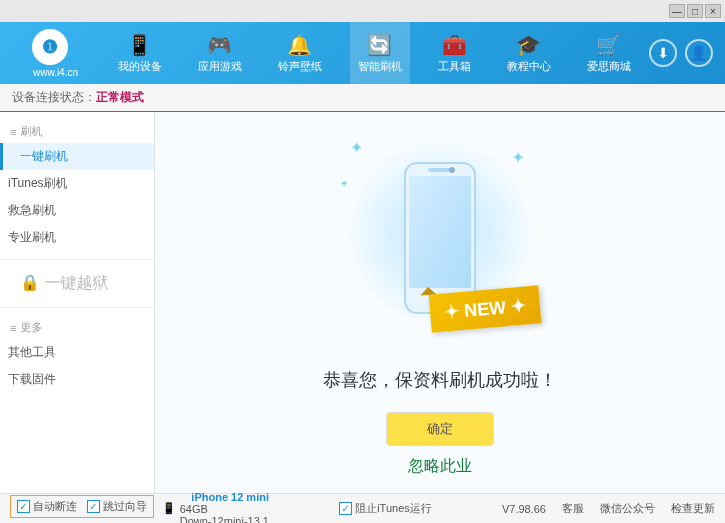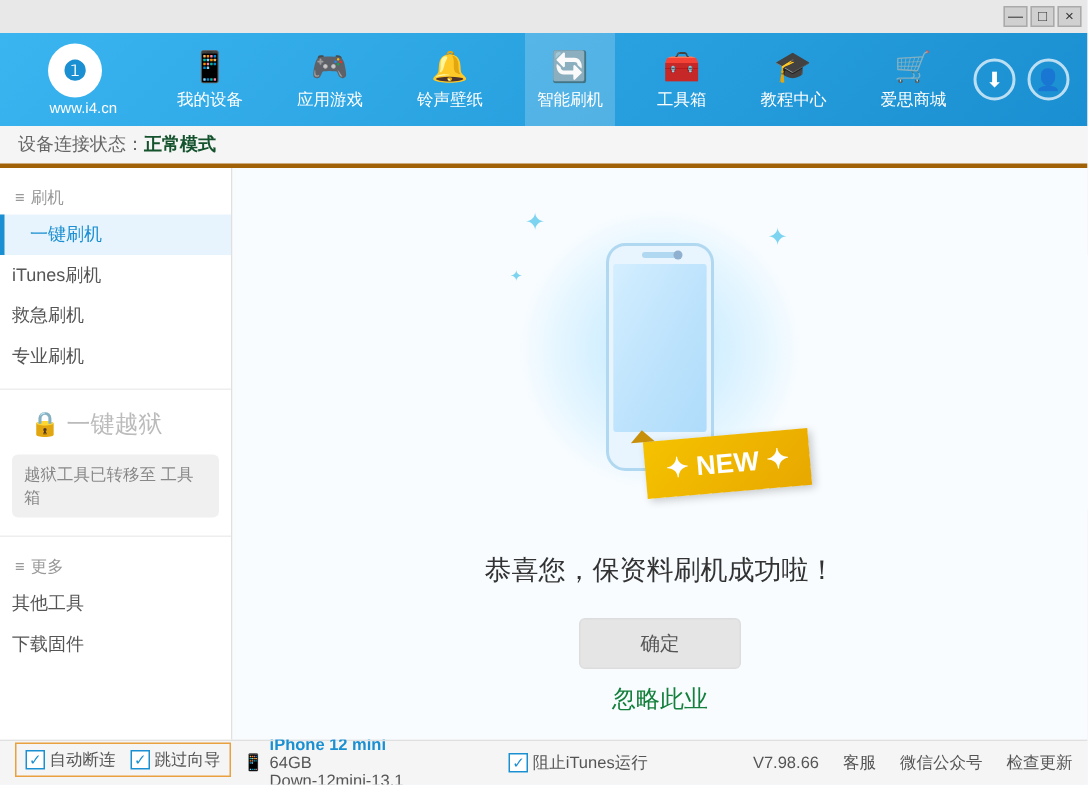--- a/index.html
+++ b/index.html
@@ -65,27 +65,27 @@
       border-radius: 50%;
       border: 2px solid rgba(255,255,255,0.7);
       display: flex; align-items: center; justify-content: center;
       color: #fff; cursor: pointer; font-size: 14px;
     }
 
     
     .status-bar {
       height: 28px;
       background: #f5f5f5;
-      border-bottom: 3px solid #a16207;
+      border-bottom: 1px solid #a16207;
       display: flex; align-items: center;
       padding: 0 12px;
       font-size: 12px; color: #666;
     }
     .status-bar .status-normal {
-      color: #14532d; font-weight: bold;
+      color: #be185d; font-weight: bold;
     }
 
     
     .main {
       display: flex;
       height: calc(523px - 22px - 62px - 28px - 30px);
     }
 
     
     .sidebar {
@@ -182,21 +182,21 @@
       color: #7dd4f0;
       font-size: 16px;
       z-index: 3;
     }
 
     .success-text {
       font-size: 18px; color: #333;
       margin-bottom: 20px;
     }
     .confirm-btn {
-      background: #e5e5e5;
+      background: #fde047;
       border: 1px solid #ddd;
       border-radius: 4px;
       padding: 7px 40px;
       font-size: 13px; color: #555;
       cursor: pointer;
       margin-bottom: 10px;
     }
     .ignore-link {
       color: #15803d; font-size: 16px; cursor: pointer;
       text-decoration: none;
@@ -236,21 +236,21 @@
       display: flex; align-items: center; gap: 3px; cursor: pointer;
     }
     .checkbox-box {
       width: 13px; height: 13px;
       border: 1px solid #1a8fd1;
       background: #fff;
       display: flex; align-items: center; justify-content: center;
       color: #1a8fd1; font-size: 10px;
     }
     .device-name {
-      color: #1a8fd1; font-weight: bold;
+      color: #1a8fd1; font-weight: bold; text-align: right;
     }
   </style>
 </head>
 <body>
 
 <div class="title-bar">
   <div class="title-bar-btn">—</div>
   <div class="title-bar-btn">□</div>
   <div class="title-bar-btn">×</div>
 </div>
@@ -320,24 +320,20 @@
       </div>
       <div class="sidebar-item">
         <span>专业刷机</span>
       </div>
     </div>
     <div class="sidebar-divider"></div>
     <div class="sidebar-section">
       <div class="sidebar-item-disabled">
         <span>🔒 </span>
         <span>一键越狱</span>
-      </div>
-      <div class="sidebar-notice">
-        <span>越狱工具已转移至
-工具箱</span>
       </div>
     </div>
     <div class="sidebar-divider"></div>
     <div class="sidebar-section">
       <div class="sidebar-section-header">
         <span class="icon">≡</span>
         <span>更多</span>
       </div>
       <div class="sidebar-item">
         <span>其他工具</span>

